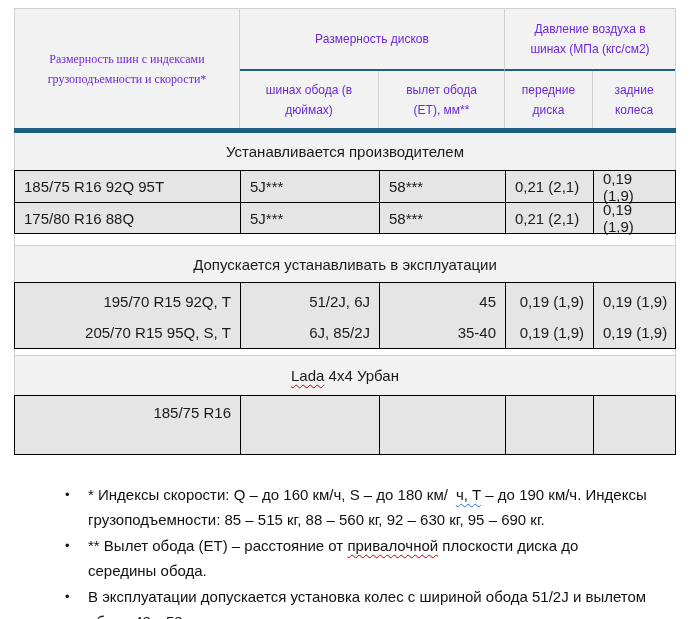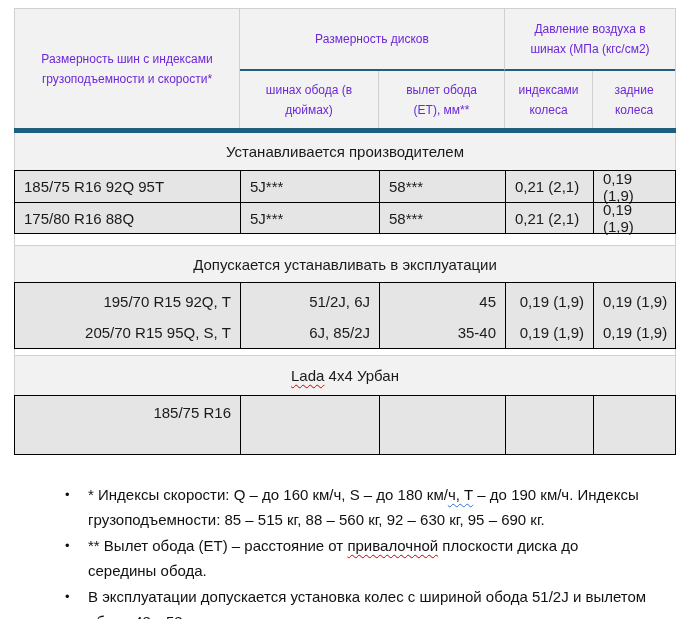--- a/index.html
+++ b/index.html
@@ -8,21 +8,21 @@
   body { font-family:"Liberation Sans", sans-serif; color:var(--ink); padding:8px 0 0 14px; }
 
   .tbl { width:662px; }
 
   
   .thead { display:grid; grid-template-columns:225px 139px 126px 88px 1fr;
            grid-template-rows:62px 57px; background:var(--cellbg);
            border:1px solid var(--gridgray); border-bottom:none; }
   .hcell { display:flex; align-items:center; justify-content:center; text-align:center;
            font-size:12px; line-height:20px; padding:2px 14px; color:#6d28d9; }
-  .c-tire   { grid-row:1/3; grid-column:1; border-right:1px solid var(--gridgray); }
+  .c-tire   { grid-row:1/3; grid-column:1; border-right:1px solid var(--gridgray);font-family:Liberation Serif, serif; }
   .c-disks  { grid-row:1; grid-column:2/4; border-right:1px solid var(--gridgray);
               border-bottom:2px solid var(--accent); }
   .c-press  { grid-row:1; grid-column:4/6; border-bottom:2px solid var(--accent); }
   .c-width  { grid-row:2; grid-column:2; border-right:1px solid var(--gridgray); }
   .c-offset { grid-row:2; grid-column:3; border-right:1px solid var(--gridgray); }
   .c-front  { grid-row:2; grid-column:4; border-right:1px solid var(--gridgray); }
   .c-rear   { grid-row:2; grid-column:5; }
 
   .thickline { height:5px; background:var(--accent); }
 
@@ -46,39 +46,39 @@
   .multi { flex-direction:column; align-items:flex-end; justify-content:flex-start; padding-top:3px; }
   .multi .ln { height:31px; line-height:31px; white-space:nowrap; }
   .block.urban { min-height:59px; }
   .block.urban .multi .ln { height:27px; line-height:27px; }
   .block.urban .dcell { min-height:58px; }
 
   
   .sq-red  { text-decoration:underline; text-decoration-style:wavy;
              text-decoration-color:#c00000; text-decoration-thickness:1px; text-underline-offset:3px; }
   .sq-blue { text-decoration:underline; text-decoration-style:wavy;
-             text-decoration-color:#2f6fd0; text-decoration-thickness:1px; text-underline-offset:3px; }
+             text-decoration-color:#2f6fd0; text-decoration-thickness:1px; text-underline-offset:3px;margin-left:8px; }
 
   
   .notes { margin:27px 0 0 49px; width:585px; list-style:none; }
   .notes li { position:relative; padding-left:25px; font-size:15px; line-height:25.4px; color:#111; }
   .notes .marker { position:absolute; left:2px; top:0; font-size:13px; }
 </style>
 </head>
 <body>
 
 <div class="tbl">
 
   <div class="thead">
     <div class="hcell c-tire">Размерность шин с индексами грузоподъемности и скорости*</div>
     <div class="hcell c-disks">Размерность дисков</div>
     <div class="hcell c-press">Давление воздуха в шинах (МПа (кгс/см2)</div>
     <div class="hcell c-width">шинах обода (в дюймах)</div>
     <div class="hcell c-offset">вылет обода (ET), мм**</div>
-    <div class="hcell c-front">индексами колеса</div>
+    <div class="hcell c-front">передние диска</div>
     <div class="hcell c-rear">задние колеса</div>
   </div>
 
   <div class="thickline"></div>
 
   <div class="band">
     <span>Устанавливается производителем</span>
   </div>
   <div class="block">
     <div class="dcell first r31">185/75 R16 92Q 95T</div>

